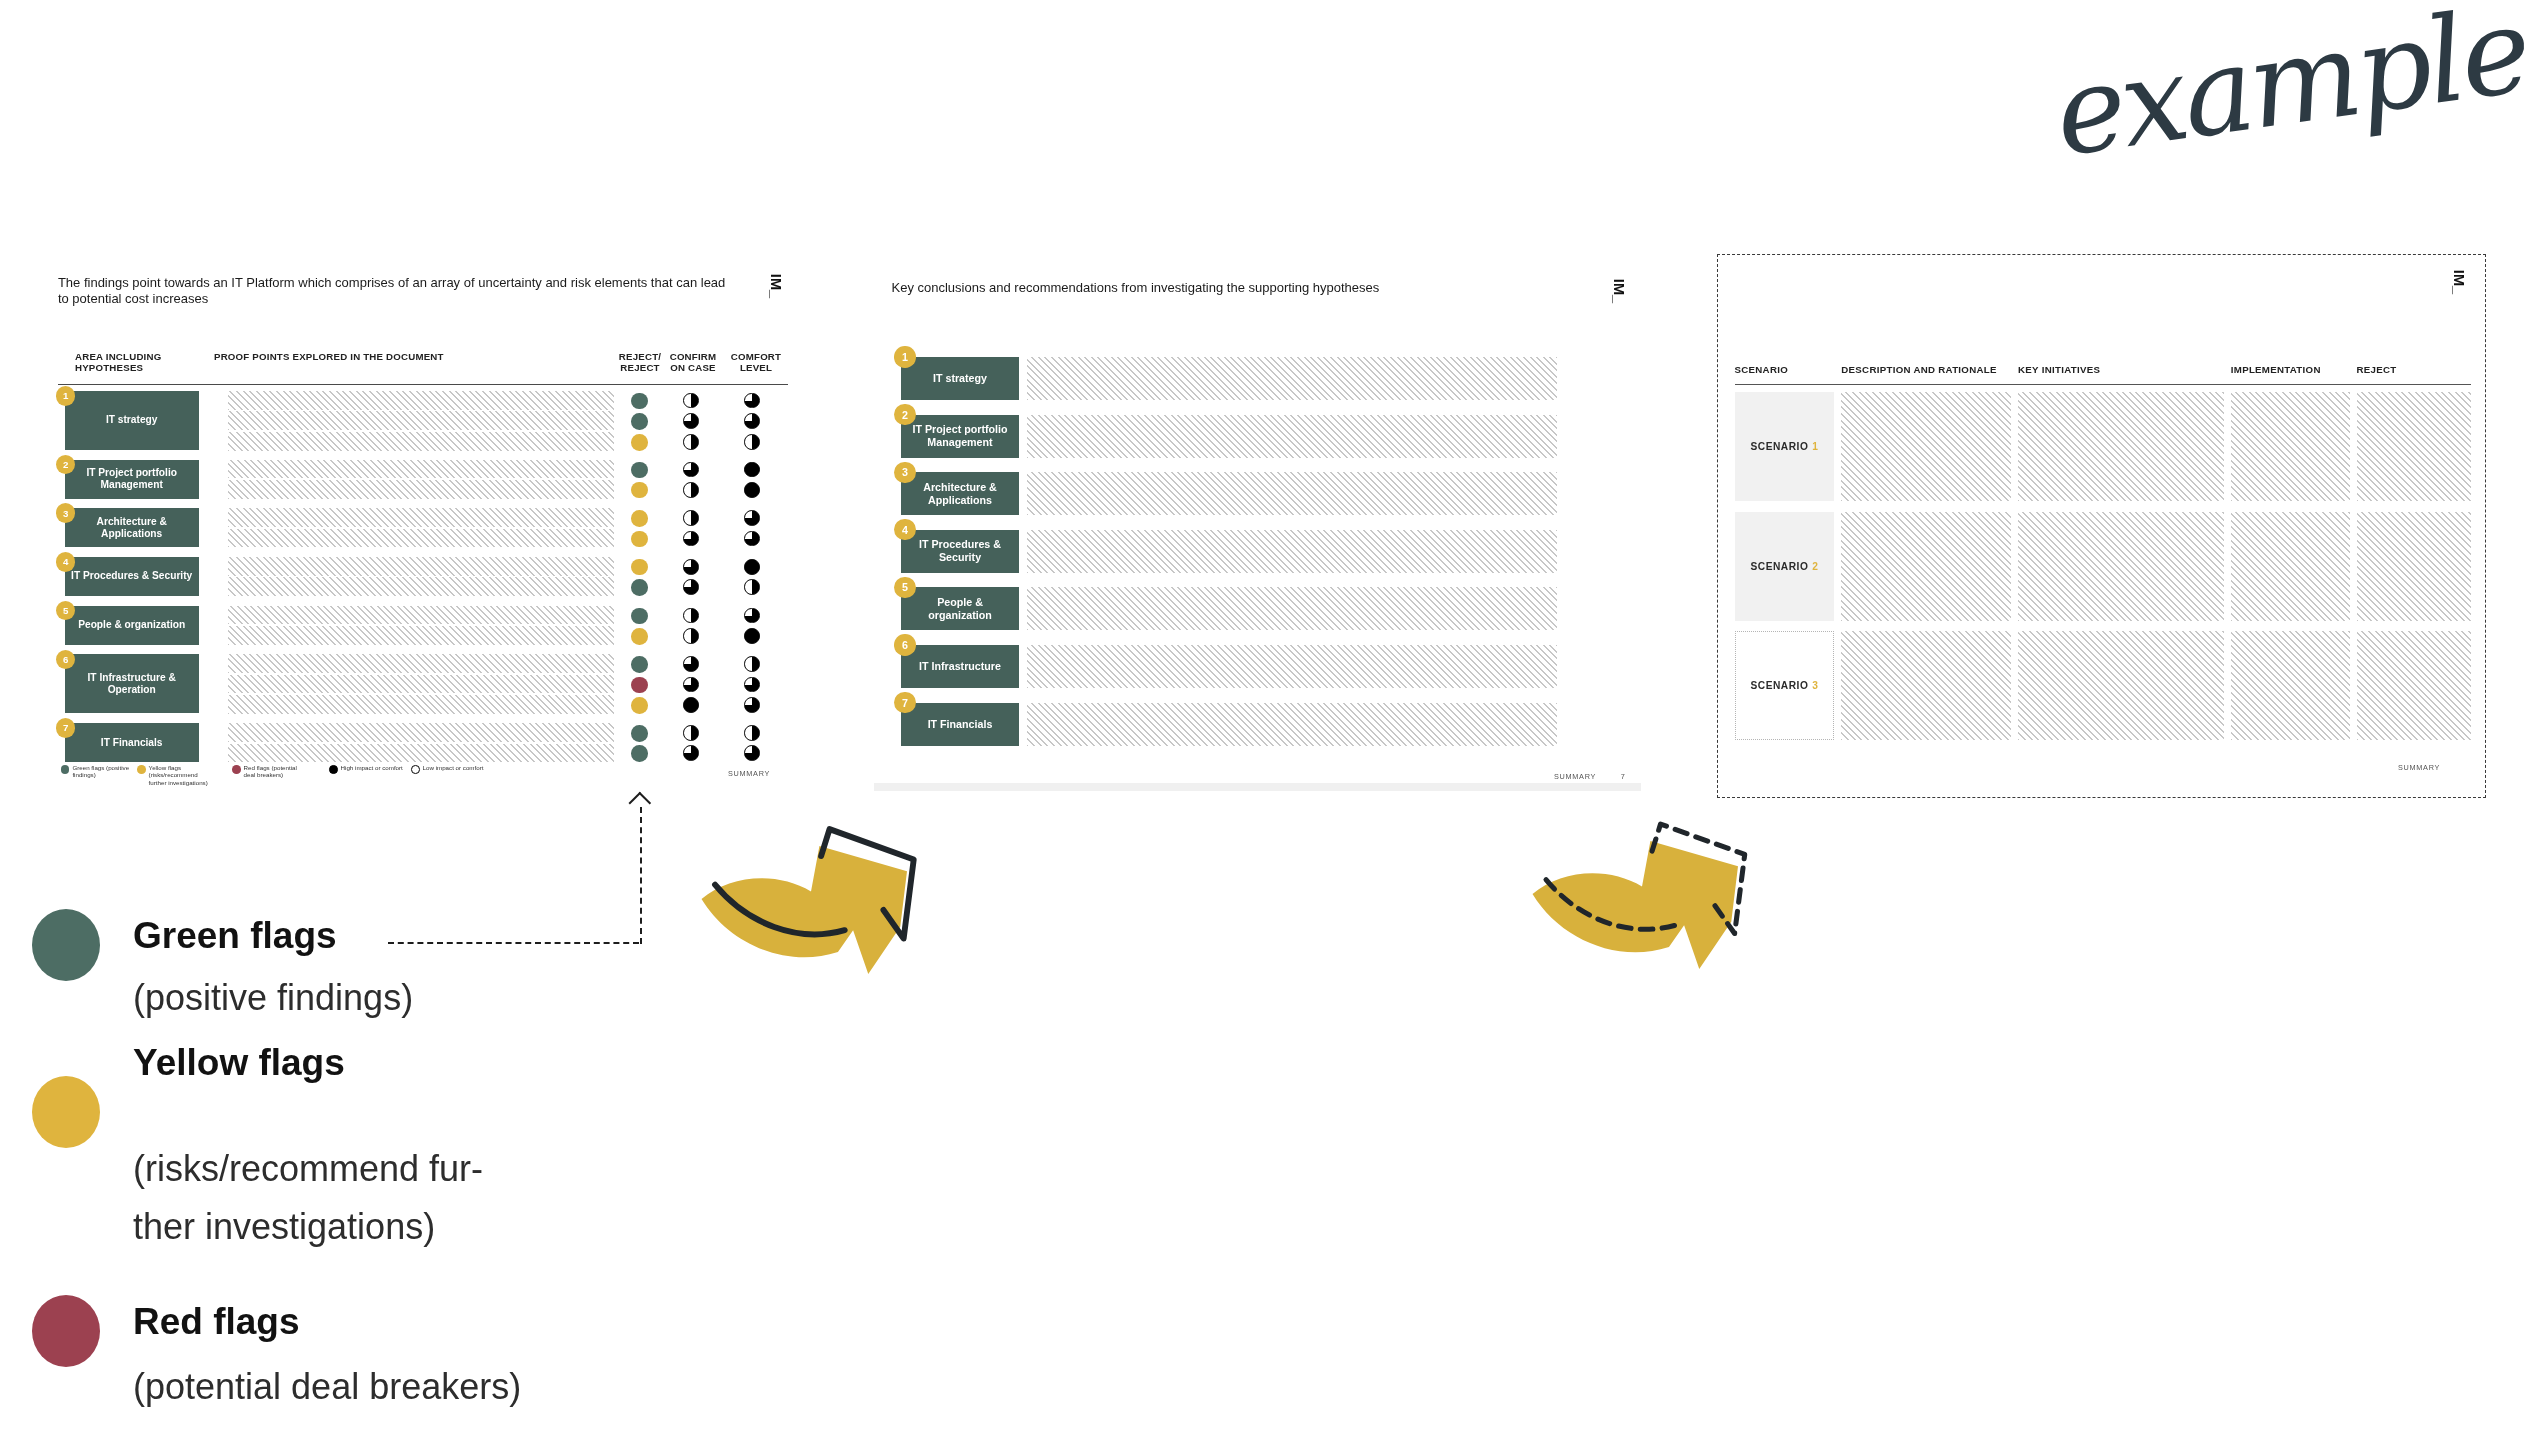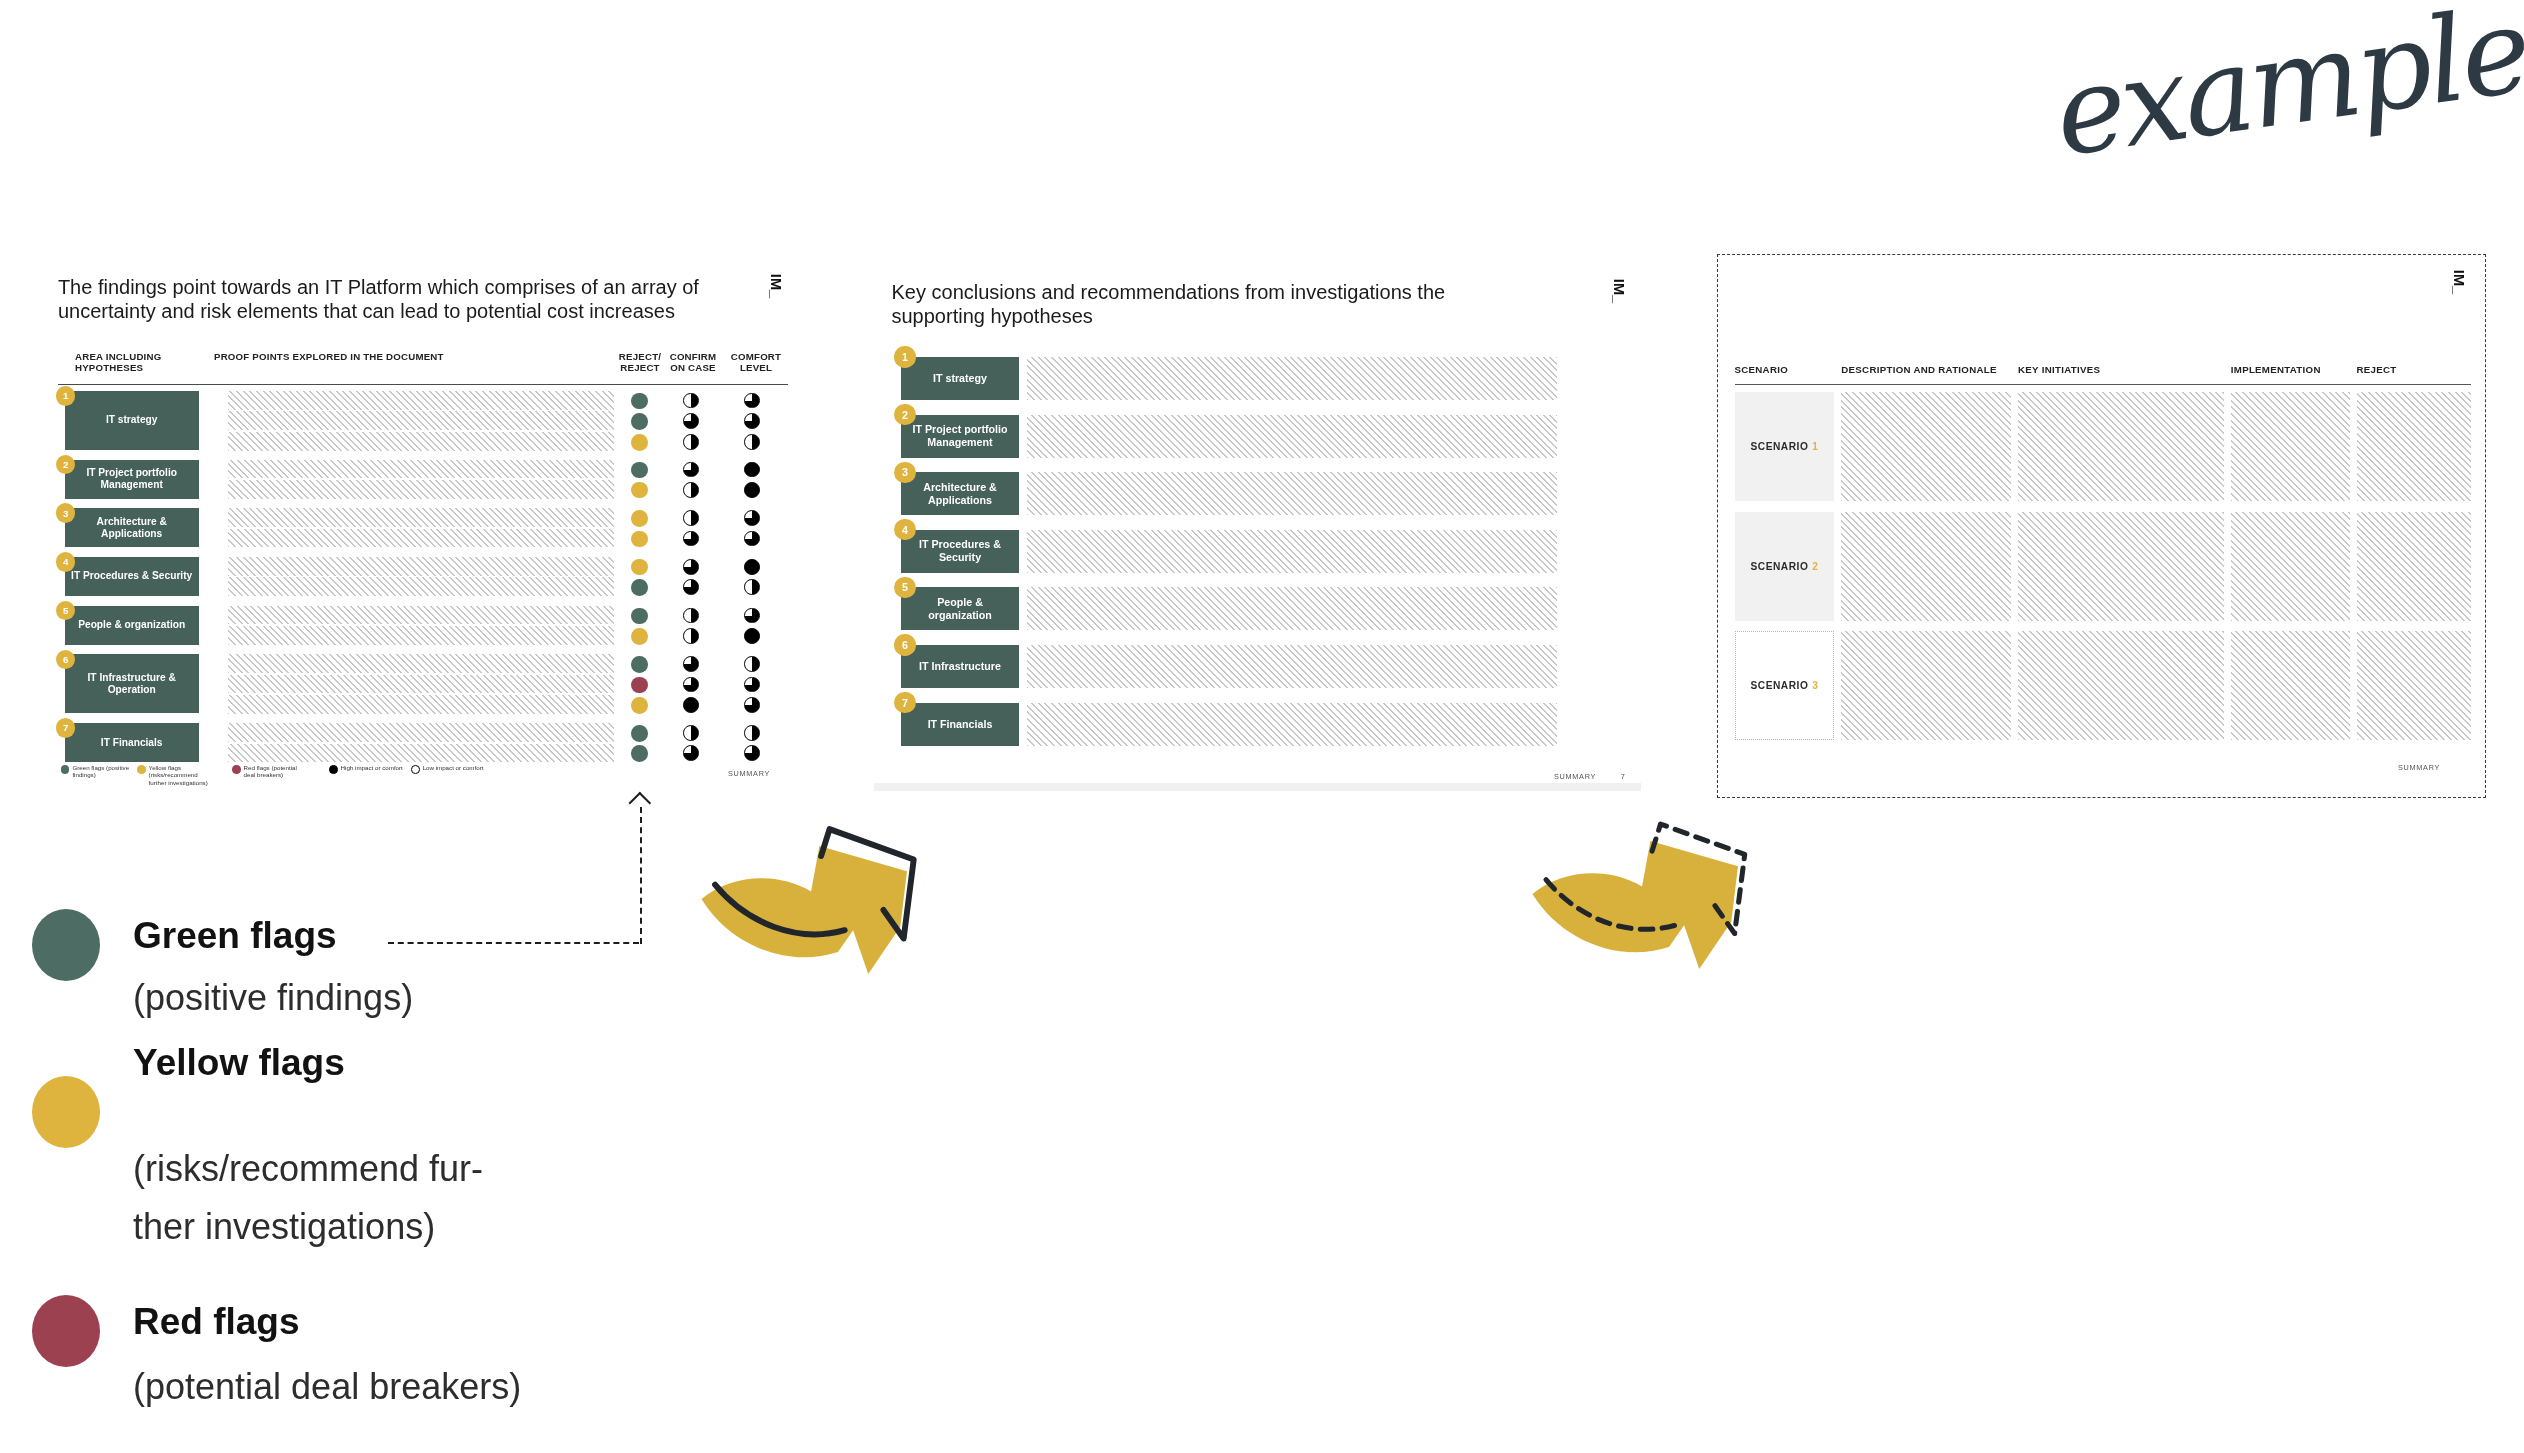--- a/index.html
+++ b/index.html
@@ -1,20 +1,20 @@
 <!DOCTYPE html>
 <html><head>
 <meta charset="utf-8">
 <style>
   html,body{margin:0;padding:0;background:#fff;}
   body{width:2525px;height:1454px;overflow:hidden;position:relative;
        font-family:"Liberation Sans",sans-serif;color:#1c1c1c;}
   .hatch{background:repeating-linear-gradient(45deg,#c7c7c7 0 1.4px,#ffffff 1.4px 4.7px);}
   .slide{position:absolute;background:#fff;}
-  .slide-title{position:absolute;font-size:20px;line-height:1.24;color:#1b1b1b;}
+  .slide-title{position:absolute;font-size:13px;line-height:1.24;color:#1b1b1b;}
   .logo{position:absolute;font-weight:bold;font-size:14.6px;color:#111;
         transform:rotate(90deg);transform-origin:center;}
   .colhead{position:absolute;font-size:9.7px;font-weight:bold;color:#222;
            white-space:pre-line;line-height:1.18;letter-spacing:0.2px;}
   .rule{position:absolute;border-top:1.9px solid #4a4a4a;}
   .summary{position:absolute;font-size:7.3px;letter-spacing:0.7px;color:#555;}
   
   #s1-rows{position:absolute;left:0;top:129px;width:743px;}
   .grp{position:relative;margin-bottom:9.7px;}
   .numcircle{position:absolute;background:#dfb43e;color:#fff;font-weight:bold;
@@ -202,21 +202,21 @@
       </div>
       <div class="s1-leg-item" style="left: 358px;">
         <span class="s1-leg-marker" style="background: rgb(255, 255, 255); border: 1.2px solid rgb(0, 0, 0); box-sizing: border-box;"></span>
         <span class="s1-leg-text" style="width: 64px;">Low impact or comfort</span>
       </div>
     </div>
   <span class="summary" style="left:675px;top:507px;">SUMMARY</span>
 </div>
 
 <div class="slide" style="left:874px;top:267px;width:767px;height:524px;">
-  <div class="slide-title" style="left:17.5px;top:12.6px;width:563px;">Key conclusions and recommendations from investigations the supporting hypotheses</div>
+  <div class="slide-title" style="left:17.5px;top:12.6px;width:563px;">Key conclusions and recommendations from investigating the supporting hypotheses</div>
   <span class="logo" style="right:9.7px;top:15.5px;">IM_</span>
   <div id="s2-rows">
       <div class="s2-row">
         <div class="numcircle s2c">1</div>
         <div class="gbox s2box">IT strategy</div>
         <div class="s2-bar hatch"></div>
       </div>
       <div class="s2-row">
         <div class="numcircle s2c">2</div>
         <div class="gbox s2box">IT Project portfolio Management</div>

